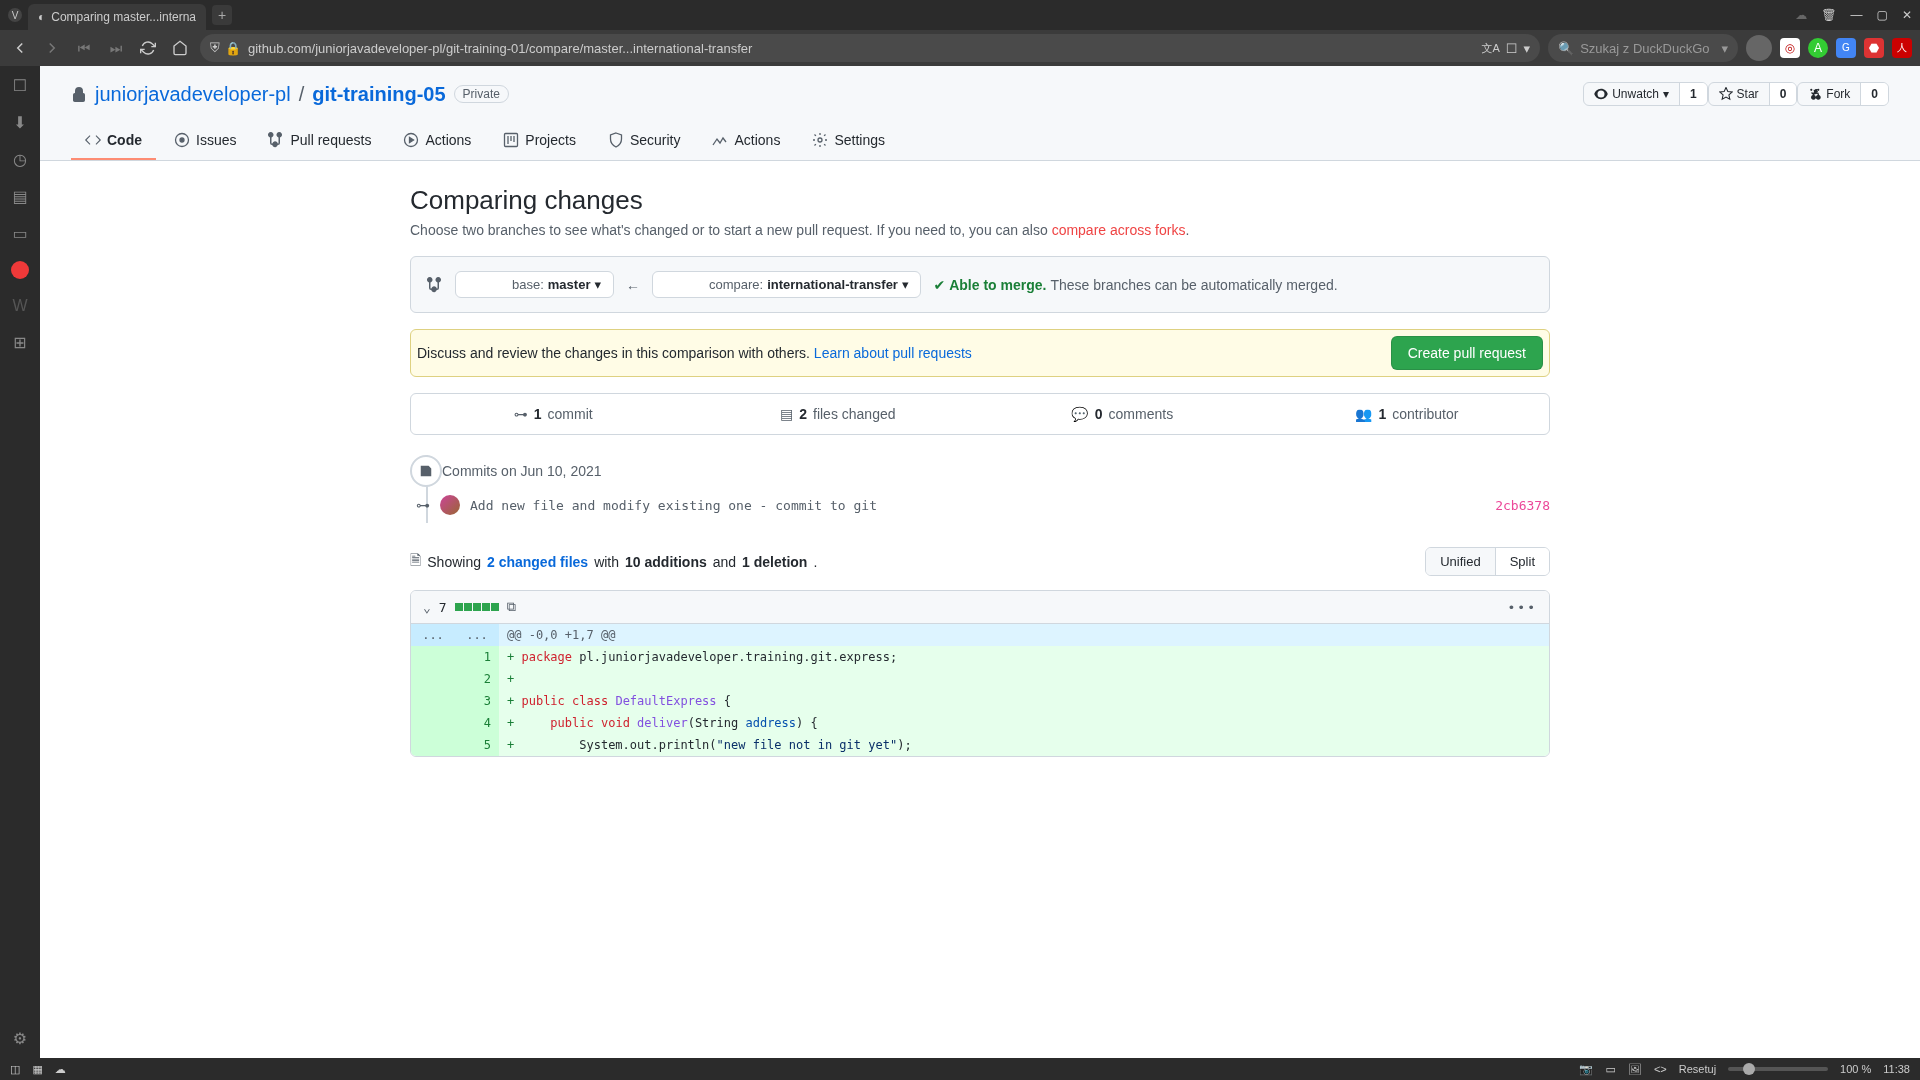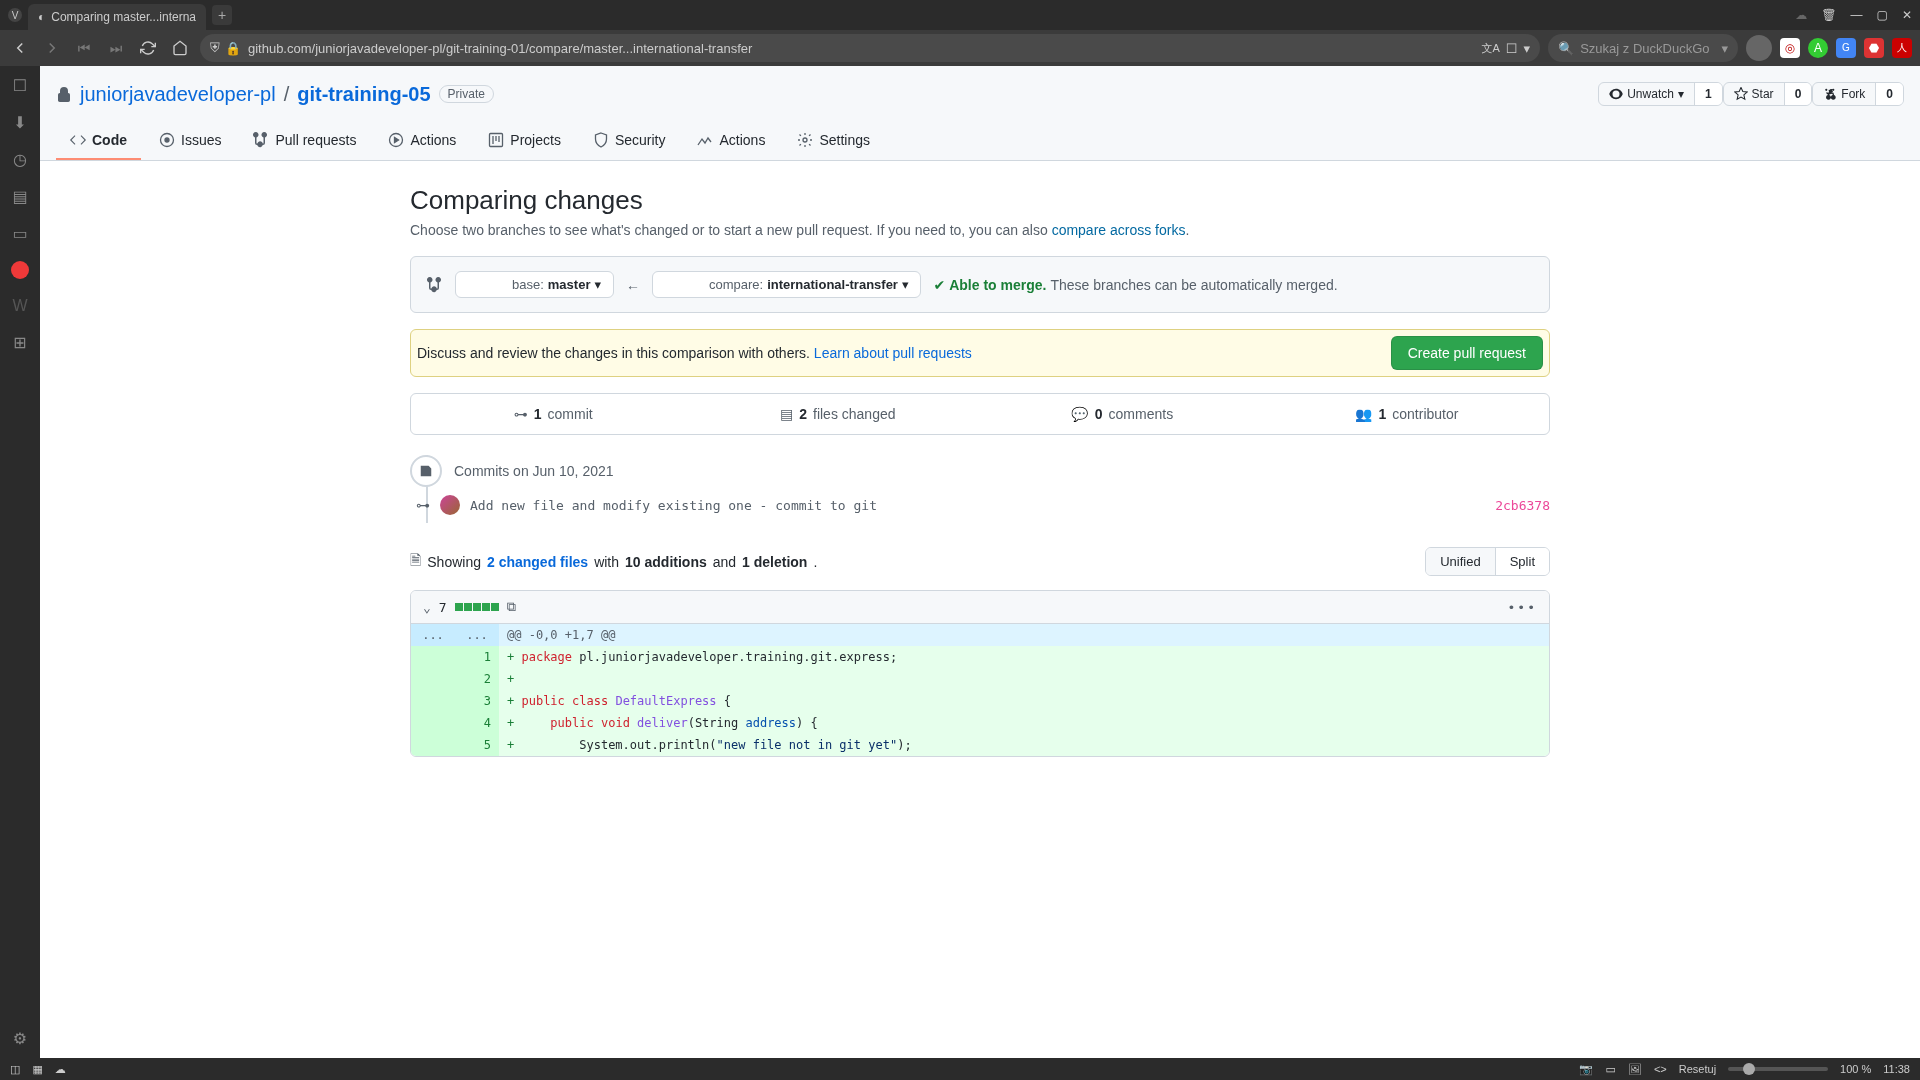--- a/index.html
+++ b/index.html
@@ -28,41 +28,41 @@
 .vivaldi-icon { width:18px; height:18px; border-radius:50%; background:#ef3939;}
 
 .bottom-bar { position: fixed; bottom: 0; left: 0; right: 0; height: 22px; background: #2b2b2b; display: flex; align-items: center; padding: 0 10px; color: #ccc; font-size: 11px; gap: 12px; }
 .bottom-bar .spacer { flex: 1; }
 .zoom-slider { width: 100px; height: 4px; background: #555; border-radius: 2px; position: relative; }
 .zoom-handle { position: absolute; left: 15px; top: -4px; width: 12px; height: 12px; background: #aaa; border-radius: 50%; }
 
 
 .page { position: fixed; left: 40px; right: 0; top: 66px; bottom: 22px; background: #fff; overflow-y: auto; }
 
-.repo-header { padding: 16px 16px 0; background: #f6f8fa; border-bottom: 1px solid #d0d7de; }
+.repo-header { padding: 16px 31px 0; background: #f6f8fa; border-bottom: 1px solid #d0d7de; }
 .repo-title-row { display: flex; align-items: center; gap: 8px; margin-bottom: 16px; }
 .lock-icon { color: #57606a; }
 .repo-link { color: #0969da; font-size: 20px; text-decoration: none; }
 .repo-slash { color: #57606a; font-size: 20px; }
 .repo-name { color: #0969da; font-size: 20px; font-weight: 600; }
 .badge-private { border: 1px solid #d0d7de; color: #57606a; font-size: 12px; padding: 1px 8px; border-radius: 10px; }
 .repo-actions { margin-left: auto; display: flex; }
 .counter-btn { display: flex; align-items: center; border: 1px solid #d0d7de; border-radius: 6px; overflow: hidden; background: #f6f8fa; font-size: 12px; }
 .counter-btn .lbl { padding: 4px 10px; display: flex; align-items: center; gap: 4px; cursor: pointer; }
 .counter-btn .cnt { padding: 4px 10px; border-left: 1px solid #d0d7de; background: #fff; font-weight: 600; }
 
 .repo-tabs { display: flex; gap: 4px; }
 .repo-tab { padding: 10px 14px; display: flex; align-items: center; gap: 6px; color: #24292f; font-size: 14px; cursor: pointer; border-bottom: 2px solid transparent; }
 .repo-tab.active { border-bottom-color: #fd8c73; font-weight: 600; }
 .repo-tab svg, .repo-tab .ticon { color: #57606a; }
 
 .main { max-width: 1180px; margin: 0 auto; padding: 24px 20px; }
 h1.compare-title { font-size: 26px; font-weight: 400; margin-bottom: 6px; }
 .subtitle { color: #57606a; margin-bottom: 18px; }
-.subtitle a { color: #0369a1; text-decoration: none; }
+.subtitle a { color: #ef4444; text-decoration: none; }
 
 .range-editor { border: 1px solid #d0d7de; border-radius: 6px; padding: 14px 16px; background: #f6f8fa; display: flex; align-items: center; gap: 12px; margin-bottom: 16px; }
 .branch-select { background: #fff; border: 1px solid #d0d7de; border-radius: 6px; padding: 5px 12px; font-size: 13px; cursor: pointer; display: flex; align-items: center; gap: 4px; }
 .branch-select .bs-label { color: #57606a; padding-left: 44px; }
 .branch-select .bs-val { font-weight: 600; }
 .arrow-left { color: #57606a; }
 .merge-status { display: flex; align-items: center; gap: 4px; }
 .merge-status .check { color: #1a7f37; }
 .merge-status .able { color: #1a7f37; font-weight: 600; }
 .merge-status .rest { color: #57606a; }
@@ -71,21 +71,21 @@
 .pr-banner a { color: #0969da; text-decoration: none; }
 .btn-green { background: #2da44e; color: #fff; border: 1px solid rgba(27,31,36,.15); border-radius: 6px; padding: 8px 16px; font-size: 14px; font-weight: 500; cursor: pointer; margin-left: auto; }
 
 .stats-bar { border: 1px solid #d0d7de; border-radius: 6px; display: flex; margin-bottom: 20px; }
 .stat { flex: 1; text-align: center; padding: 12px; color: #57606a; display: flex; align-items: center; justify-content: center; gap: 6px; }
 .stat b { color: #24292f; }
 
 .timeline { position: relative; margin-bottom: 24px; }
 .tl-line { position: absolute; left: 16px; top: 0; bottom: 0; width: 2px; background: #d0d7de; }
 .tl-badge { position: relative; width: 32px; height: 32px; border: 2px solid #d0d7de; background: #fff; border-radius: 50%; display: flex; align-items: center; justify-content: center; color: #57606a; }
-.tl-row { display: flex; align-items: flex-end; gap: 12px; position: relative; }
+.tl-row { display: flex; align-items: flex-end; position: relative; }
 .tl-date { color: #57606a; padding: 8px 0; }
 .commit-row { display: flex; align-items: center; gap: 10px; padding: 8px 0 8px 6px; position: relative; }
 .commit-dot { color: #57606a; }
 .commit-avatar { width: 20px; height: 20px; border-radius: 50%; background: linear-gradient(135deg,#c49,#963); }
 .commit-msg { font-family: ui-monospace, SFMono-Regular, Menlo, monospace; font-size: 13px; color: #57606a; }
 .commit-sha { margin-left: auto; font-family: ui-monospace, monospace; font-size: 13px; color: #ec4899; }
 
 .diff-summary { display: flex; align-items: center; gap: 6px; margin-bottom: 14px; }
 .diff-summary .file-icon { color: #57606a; }
 .diff-summary a { color: #0969da; text-decoration: none; font-weight: 600; }

